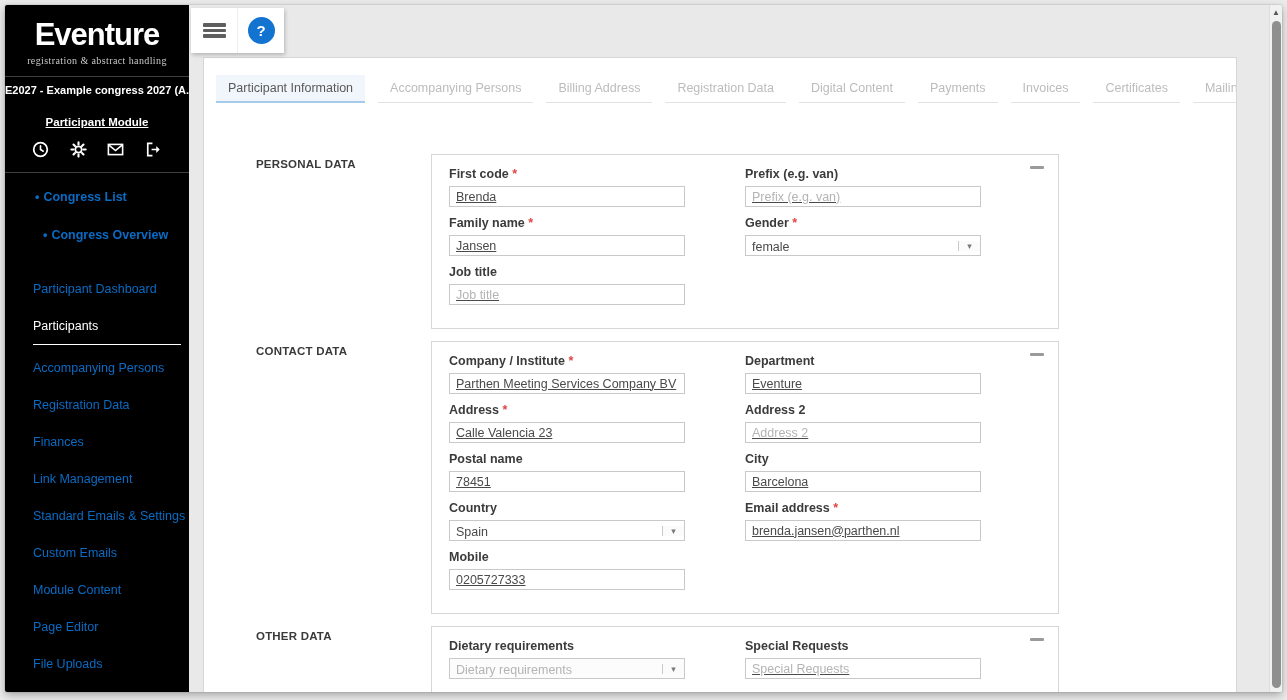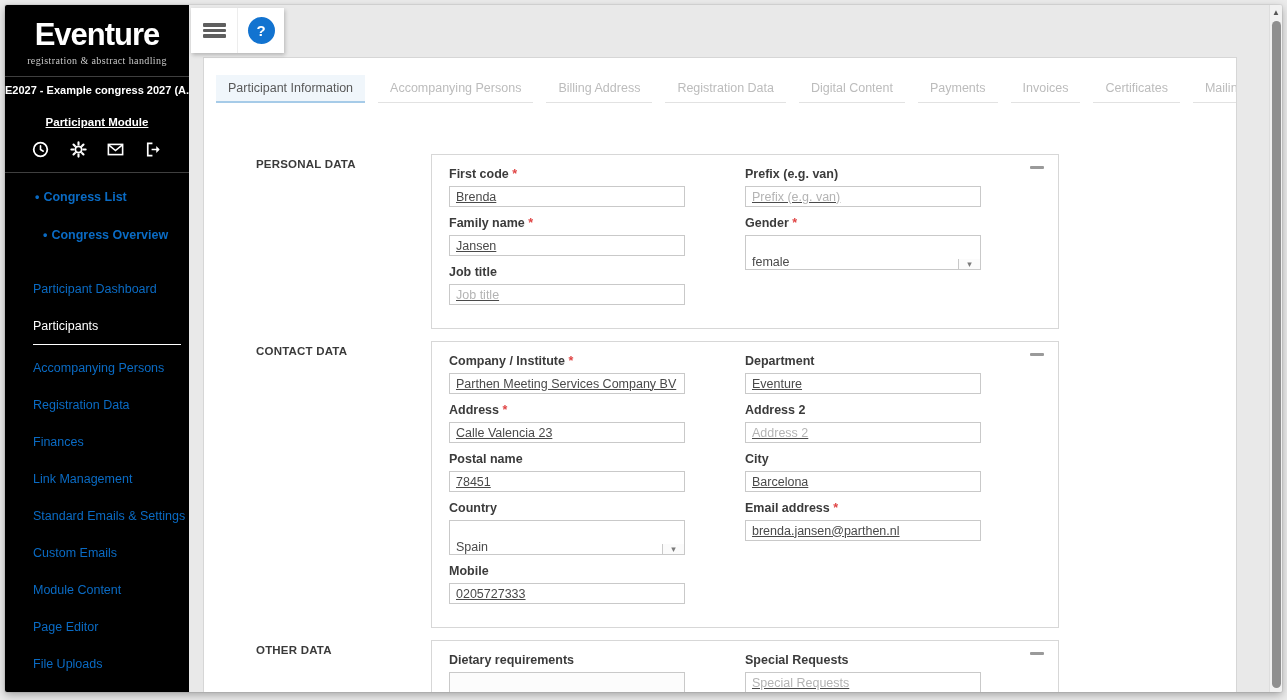--- a/index.html
+++ b/index.html
@@ -76,22 +76,22 @@
     background:#9a9a9a; border-radius:1px; cursor:pointer; }
   .cols { display:flex; column-gap:60px; }
   .col { width:236px; }
   .fld { margin-bottom:9px; }
   .flabel { font-size:12.5px; font-weight:600; color:#3b3b3b; height:16px;
     margin-bottom:3px; white-space:nowrap; }
   .req { color:#e04545; }
   .tinput { width:100%; height:21px; border:1px solid #c9c9c9; padding:0 6px;
     font-size:12.5px; color:#4a4a4a; font-family:inherit; background:#fff; outline:none;text-decoration:underline; }
   .tinput::placeholder { color:#b4b4b4; opacity:1; }
-  .select { width:100%; height:35px; border:1px solid #c9c9c9; background:#fff;
-    display:flex; align-items:flex-end; cursor:pointer; }
+  .select { width:100%; height:21px; border:1px solid #c9c9c9; background:#fff;
+    display:flex; align-items:center; cursor:pointer; }
   .select .sval { flex:1; font-size:12.5px; color:#4a4a4a; padding:2.5px 6px 0;
     overflow:hidden; white-space:nowrap; }
   .select.ph .sval { color:#b4b4b4; }
   .select.ph { background:#fcfcfc; }
   .select .sbtn { width:22px; border-left:1px solid #c9c9c9; background:#fbfbfb;
     display:flex; align-items:center; justify-content:center; font-size:9px; color:#7a7a7a; }
 </style>
 </head>
 <body>
 

